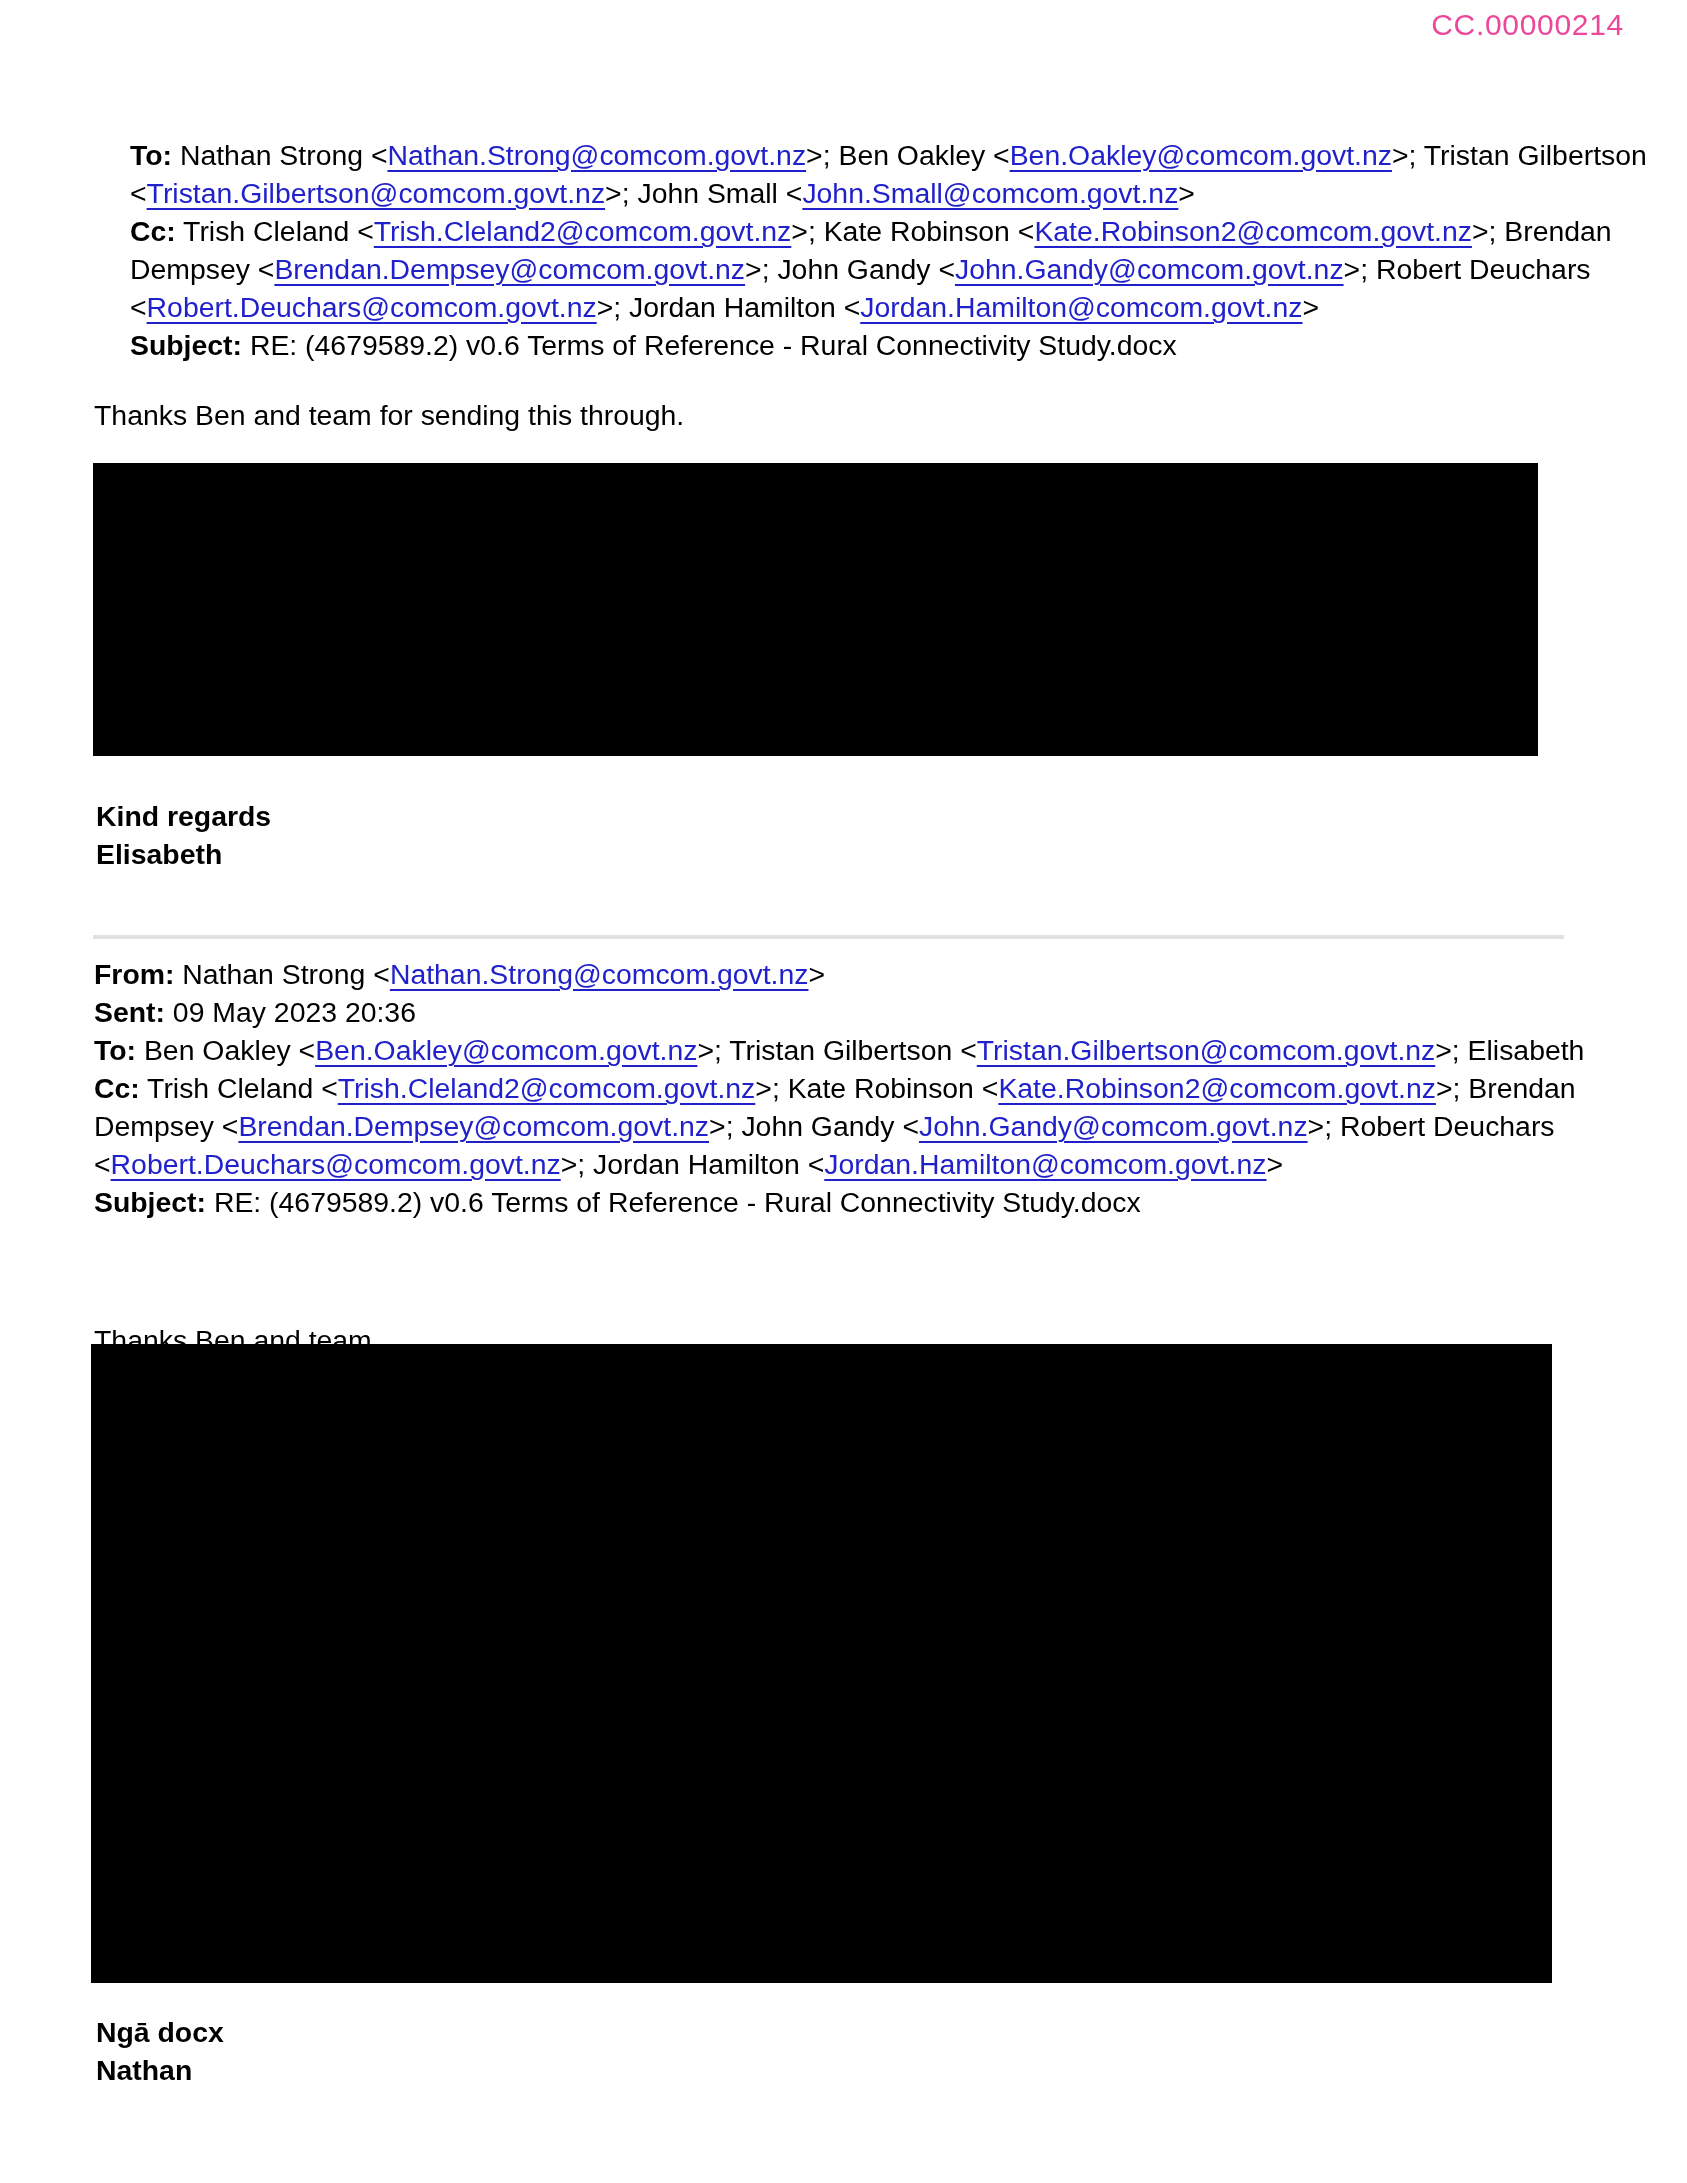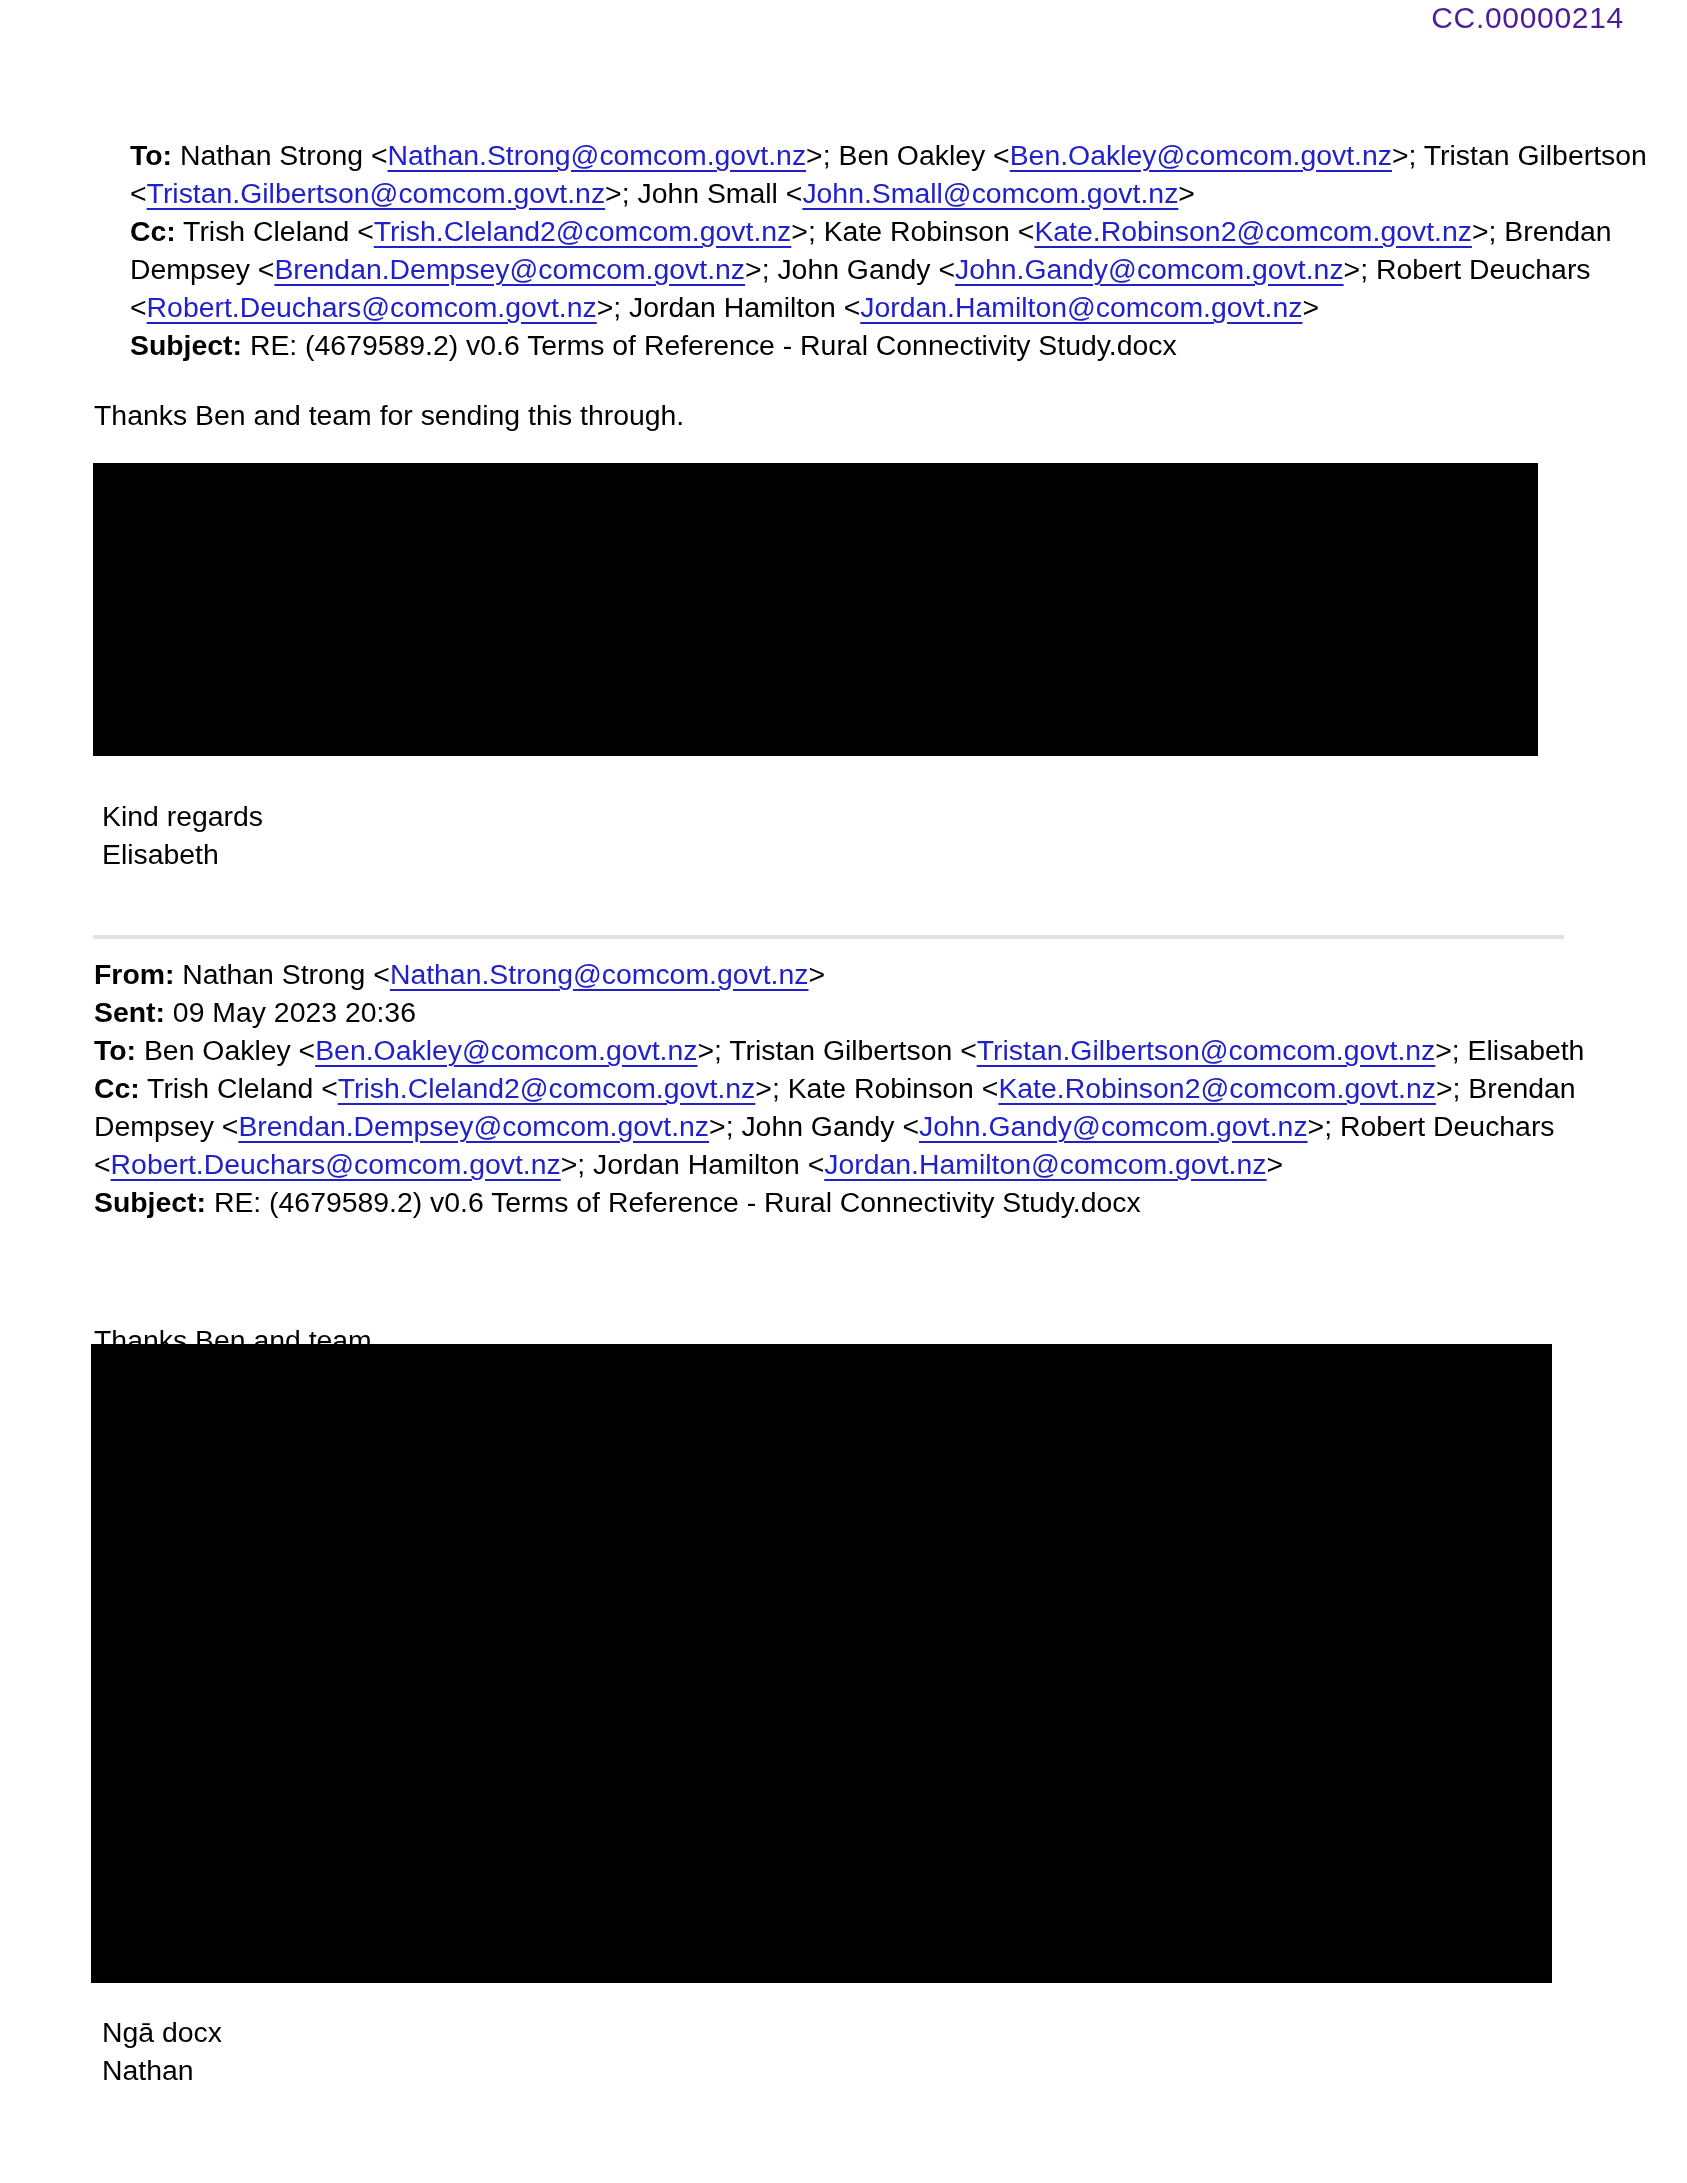--- a/index.html
+++ b/index.html
@@ -8,24 +8,24 @@
     width:1687px;
     height:2183px;
     background:#ffffff;
     font-family:"Liberation Sans","DejaVu Sans",sans-serif;
     font-size:28.4px;
     color:#000000;
     overflow:hidden;
   }
   .doc-id {
     position:absolute;
-    top:1px;
+    top:8px;
     right:63px;
     font-size:30px;
-    color:#4c1d95;
+    color:#ec4899;
     letter-spacing:0.7px;
   }
   .hdr {
     position:absolute;
     left:94px;
     line-height:38px;
     white-space:nowrap;
   }
   .hdr1 { top:136px;margin-left:36px; }
   .hdr2 { top:955px; }
@@ -47,22 +47,23 @@
   .b1 { top:396px; }
   .b2 { top:1321px; }
   .redact {
     position:absolute;
     background:var(--redaction-color,#000000);
   }
   .r1 { left:93px; top:463px;  width:1445px; height:293px; }
   .r2 { left:91px; top:1344px; width:1461px; height:639px; }
   .signoff {
     position:absolute;
-    left:102px;
+    left:96px;
     line-height:38px;
+    font-weight:bold;
   }
   .s1 { top:797px; }
   .s2 { top:2013px; }
   .divider {
     position:absolute;
     left:93px;
     top:935px;
     width:1471px;
     height:4px;
     background:var(--divider-color,#e2e2e2);

